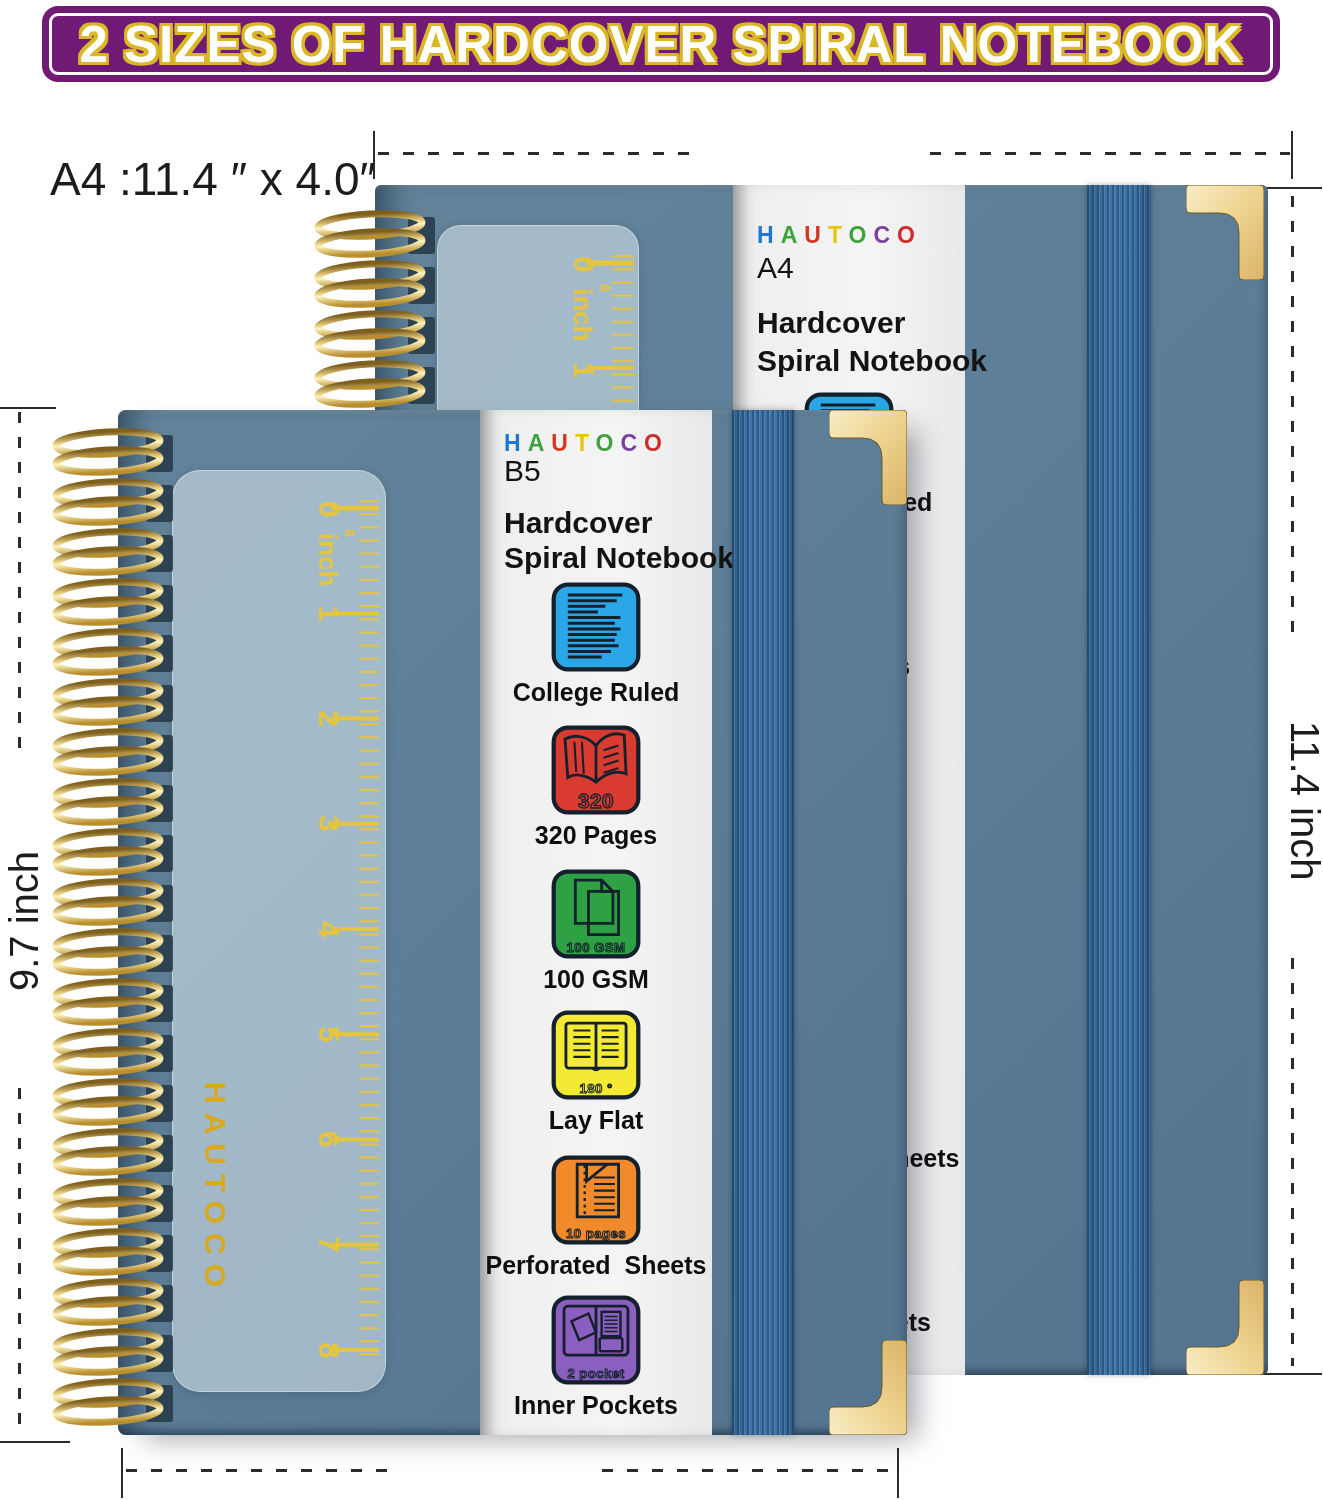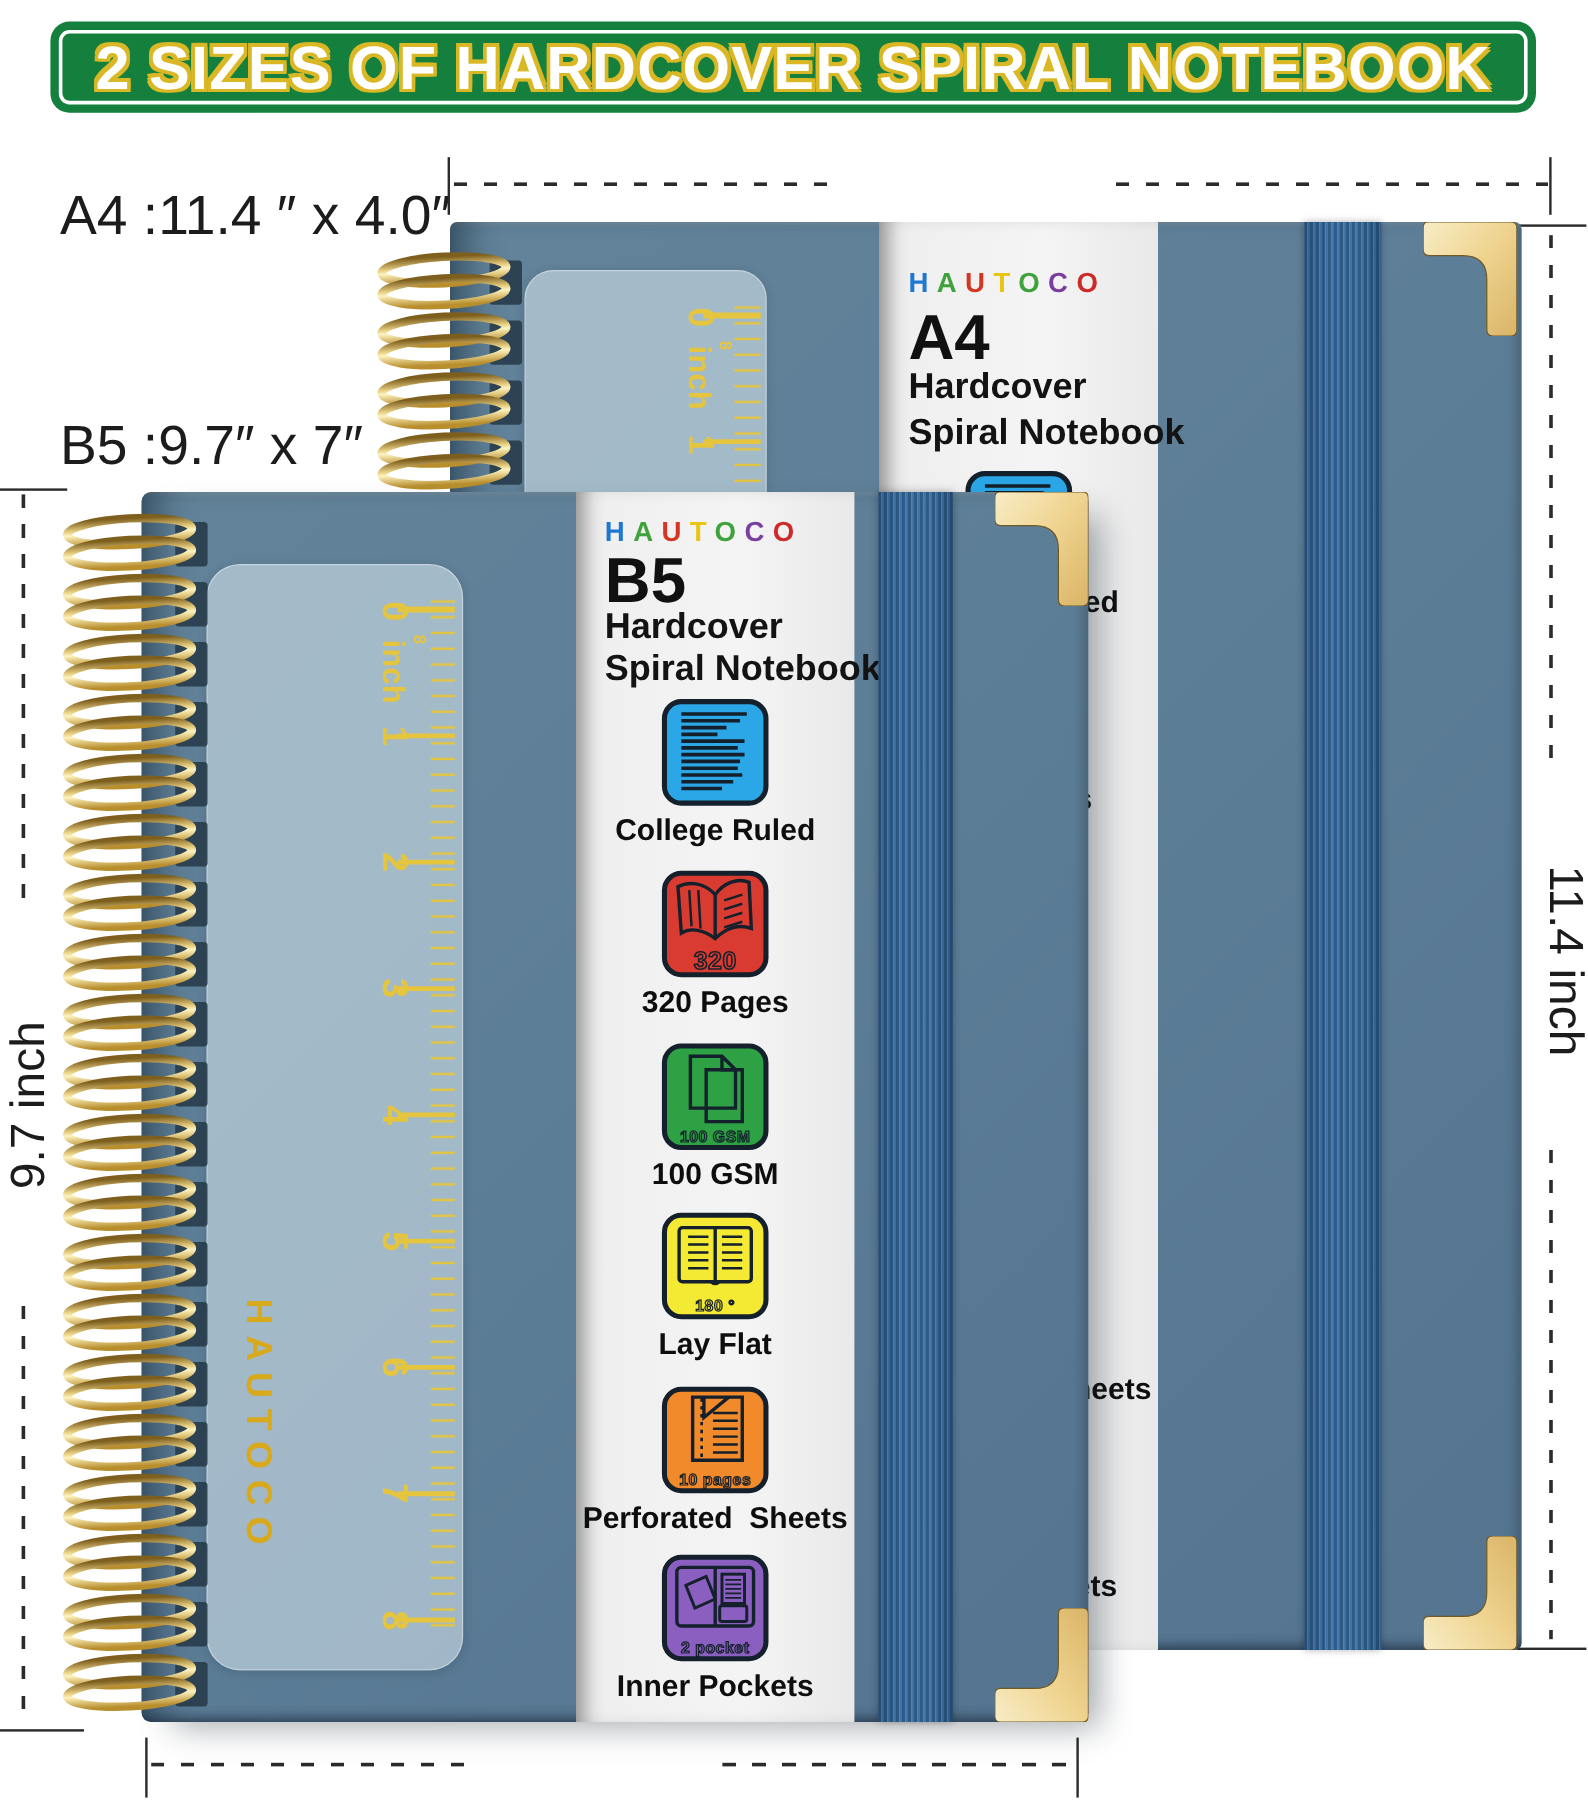--- a/index.html
+++ b/index.html
@@ -1,19 +1,19 @@
 <!DOCTYPE html>
 <html><head>
 <meta charset="utf-8">
 <style>
   html,body{margin:0;padding:0;background:#ffffff;}
   #stage{position:relative;width:1323px;height:1500px;background:#fff;overflow:hidden;
          font-family:"Liberation Sans", sans-serif;}
   
-  .banner{position:absolute;left:42px;top:18px;width:1238px;height:76px;background:#15803d;
+  .banner{position:absolute;left:42px;top:6px;width:1238px;height:76px;background:#701a75;
           border-radius:16px;display:flex;align-items:center;justify-content:center;}
   .banner-inner{position:absolute;inset:7px;border:3px solid #ffffff;border-radius:9px;}
   .banner-title{position:relative;font-size:51px;font-weight:800;letter-spacing:1px;color:#ffffff;
           white-space:nowrap;
           text-shadow:-3px -3px 0 #d9b725,3px -3px 0 #d9b725,-3px 3px 0 #d9b725,3px 3px 0 #d9b725,
                       -3px 0 0 #d9b725,3px 0 0 #d9b725,0 -3px 0 #d9b725,0 3px 0 #d9b725;}
   
   .dim-text{position:absolute;color:#1c1c1c;font-size:46px;font-weight:300;white-space:nowrap;}
   .dash-h{position:absolute;height:3px;background:repeating-linear-gradient(to right,#2b2b2b 0 11px,transparent 11px 25px);}
   .dash-v{position:absolute;width:3px;background:repeating-linear-gradient(to bottom,#2b2b2b 0 11px,transparent 11px 25px);}
@@ -35,21 +35,21 @@
                box-shadow:0 2px 8px rgba(20,40,55,.18);}
   .coils{position:absolute;}
   .strip{position:absolute;background:linear-gradient(to right,#d8d8d8 0,#efefef 7%,#f4f4f4 60%,#e9e9e9 100%);
          box-shadow:inset 16px 0 20px -12px rgba(0,0,0,.38);}
   .band{position:absolute;background:
         repeating-linear-gradient(to right,rgba(10,30,50,.30) 0 2px,rgba(255,255,255,.10) 2px 3px,rgba(0,0,0,0) 3px 5px),
         linear-gradient(to right,#2f5f8e,#3f74a8 30%,#3f74a8 70%,#2d5a87);
         box-shadow:0 0 6px rgba(0,0,0,.3);}
   .gold-corner{position:absolute;}
   .strip-brand{position:absolute;left:24px;font-size:23px;font-weight:800;letter-spacing:7px;white-space:nowrap;}
-  .strip-size{position:absolute;left:24px;font-size:53px;font-weight:700;color:#111;}
+  .strip-size{position:absolute;left:24px;font-size:30px;font-weight:400;color:#111;}
   .strip-line{position:absolute;left:24px;font-size:30px;font-weight:700;color:#131313;white-space:nowrap;}
   .feature{position:absolute;left:0;width:100%;}
   .feat-badge{position:absolute;left:68px;top:0;width:96px;height:94px;}
   .bicon-bg{stroke:#14202b;stroke-width:4.5;}
   .badge-text{font-family:"Liberation Sans",sans-serif;font-size:14px;font-weight:700;letter-spacing:.5px;
               fill:none;stroke:#14202b;stroke-width:1.1;}
   .badge-lg{font-size:22px;stroke-width:1.4;}
   .feat-caption{position:absolute;top:98px;width:100%;text-align:center;font-size:25px;font-weight:700;
               color:#0e0e0e;white-space:pre;}
   .cover-brand-vert{position:absolute;writing-mode:vertical-rl;font-size:30px;font-weight:800;
@@ -130,21 +130,20 @@
       </g>
     </defs>
   </svg>
 
   <div class="banner">
     <div class="banner-inner"></div>
     <div class="banner-title">2 SIZES OF HARDCOVER SPIRAL NOTEBOOK</div>
   </div>
 
   <div class="dim-text" style="left:50px;top:152px;">A4 :11.4 ″ x 4.0″</div>
-  <div class="dim-text" style="left:50px;top:344px;">B5 :9.7″ x 7″</div>
 
   <div class="tick-v" style="left:373px;top:131px;height:48px;"></div>
   <div class="tick-v" style="left:1291px;top:131px;height:48px;"></div>
   <div class="dash-h" style="left:378px;top:152px;width:322px;"></div>
   <div class="dash-h" style="left:930px;top:152px;width:360px;"></div>
 
   <div class="tick-h" style="left:1264px;top:187px;width:58px;"></div>
   <div class="tick-h" style="left:1264px;top:1373px;width:58px;"></div>
   <div class="dash-v" style="left:1291px;top:196px;height:446px;"></div>
   <div class="dash-v" style="left:1291px;top:958px;height:408px;"></div>

